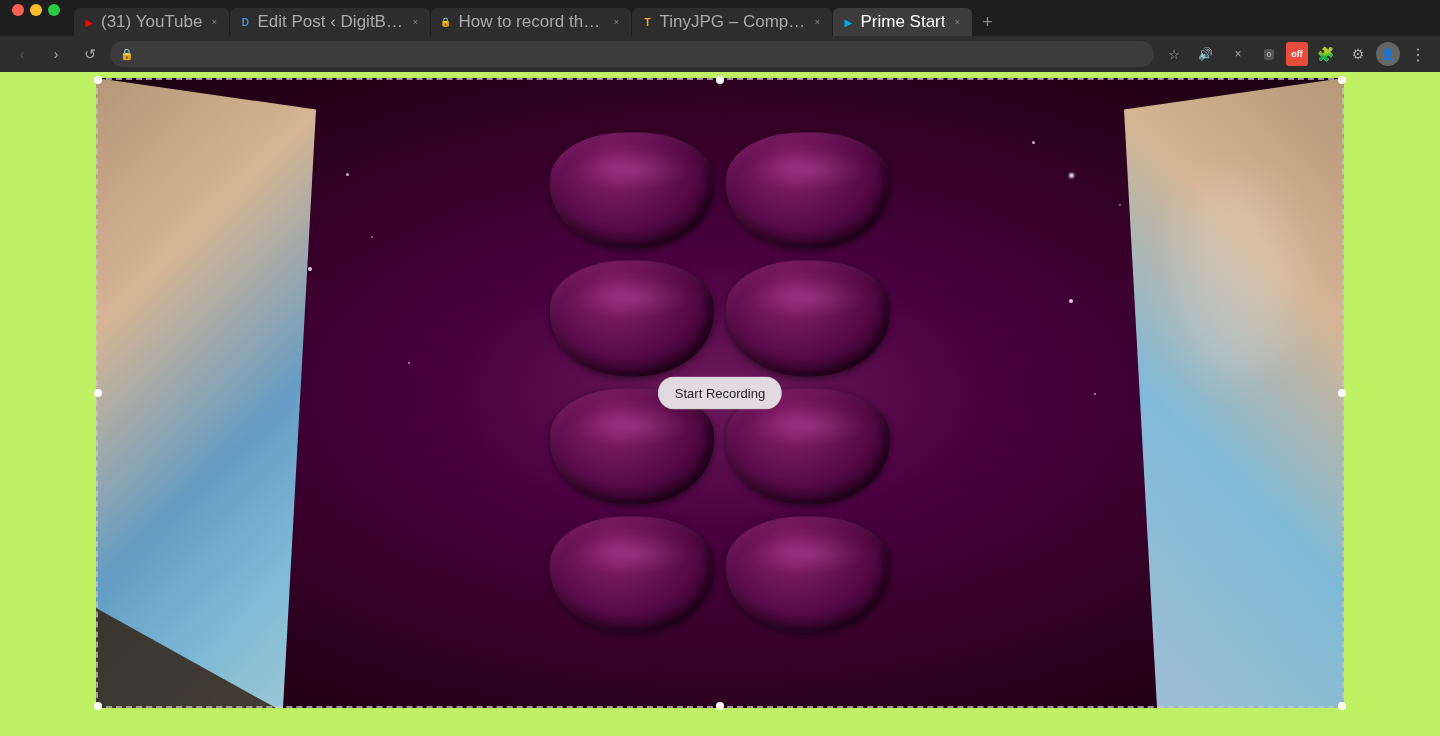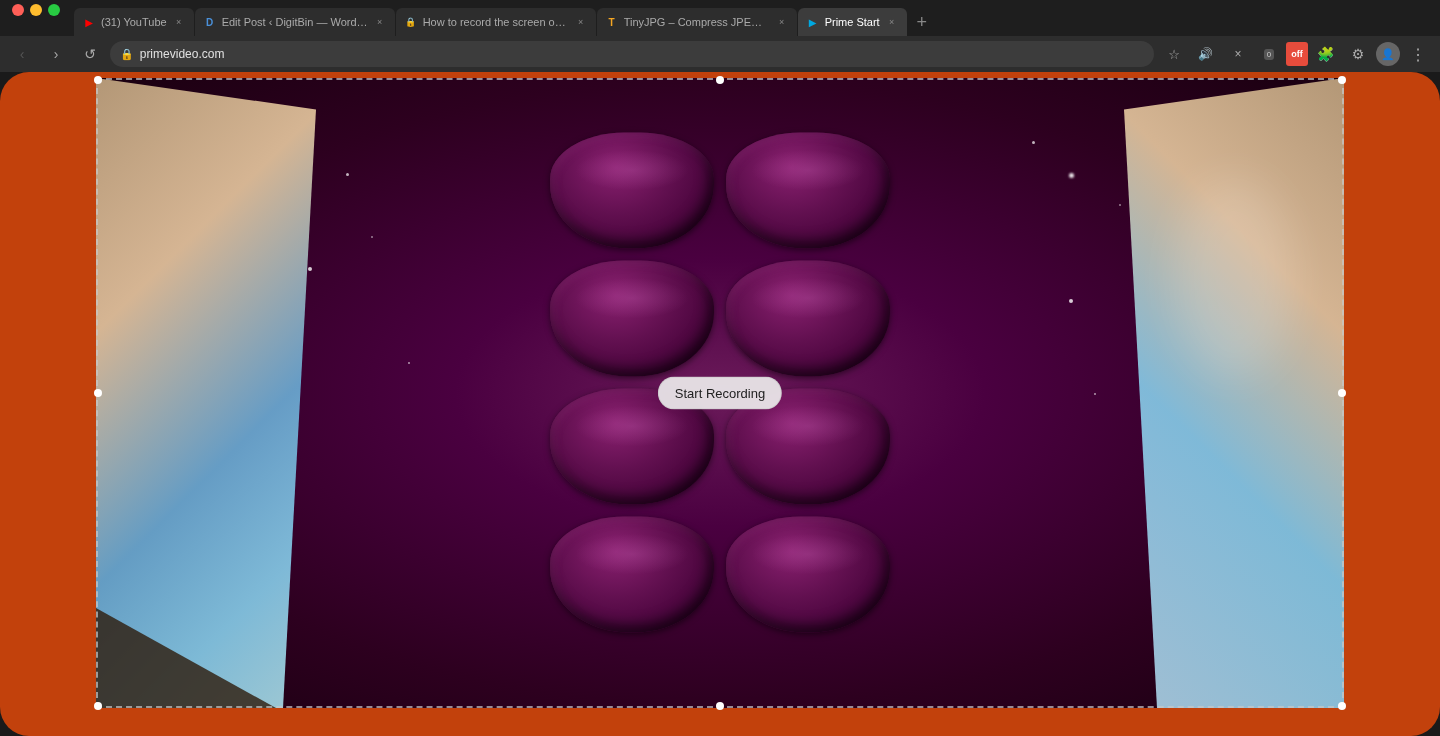--- a/index.html
+++ b/index.html
@@ -50,21 +50,21 @@
       align-items: center;
       justify-content: center;
       font-size: 10px;
     }
 
     .tab-title {
       overflow: hidden;
       text-overflow: ellipsis;
       white-space: nowrap;
       flex: 1;
-      font-size: 11px;
+      font-size: 17px;
     }
 
     .tab-close {
       width: 14px;
       height: 14px;
       border-radius: 50%;
       display: flex;
       align-items: center;
       justify-content: center;
       font-size: 9px;
@@ -198,26 +198,25 @@
       justify-content: center;
       color: white;
       font-size: 11px;
       cursor: pointer;
     }
 
     
     .main-content {
       width: 100%;
       height: calc(736px - 72px);
-      background: #c2410c;
+      background: #bef264;
       position: relative;
       display: flex;
       align-items: center;
       justify-content: center;
-      border-radius: 29px;
     }
 
     
     .recording-overlay {
       position: absolute;
       top: 0;
       left: 0;
       right: 0;
       bottom: 0;
       pointer-events: none;
@@ -442,21 +441,20 @@
     </div>
   </div>
 
   <div class="nav-bar">
     <div class="nav-btn disabled">‹</div>
     <div class="nav-btn">›</div>
     <div class="nav-btn">↺</div>
 
     <div class="address-bar">
       <span class="lock-icon">🔒</span>
-      <span class="address-text">primevideo.com</span>
     </div>
 
     <div class="nav-actions">
       <div class="nav-action-btn">☆</div>
 
       <div class="nav-action-btn" style="font-size:12px;">🔊</div>
       <div class="nav-action-btn" style="font-size:12px;">×</div>
 
       <div class="extension-btn" style="position:relative;margin:0 2px;">
         <div style="background:#555;color:#ccc;font-size:8px;padding:1px 3px;border-radius:3px;">0</div>

